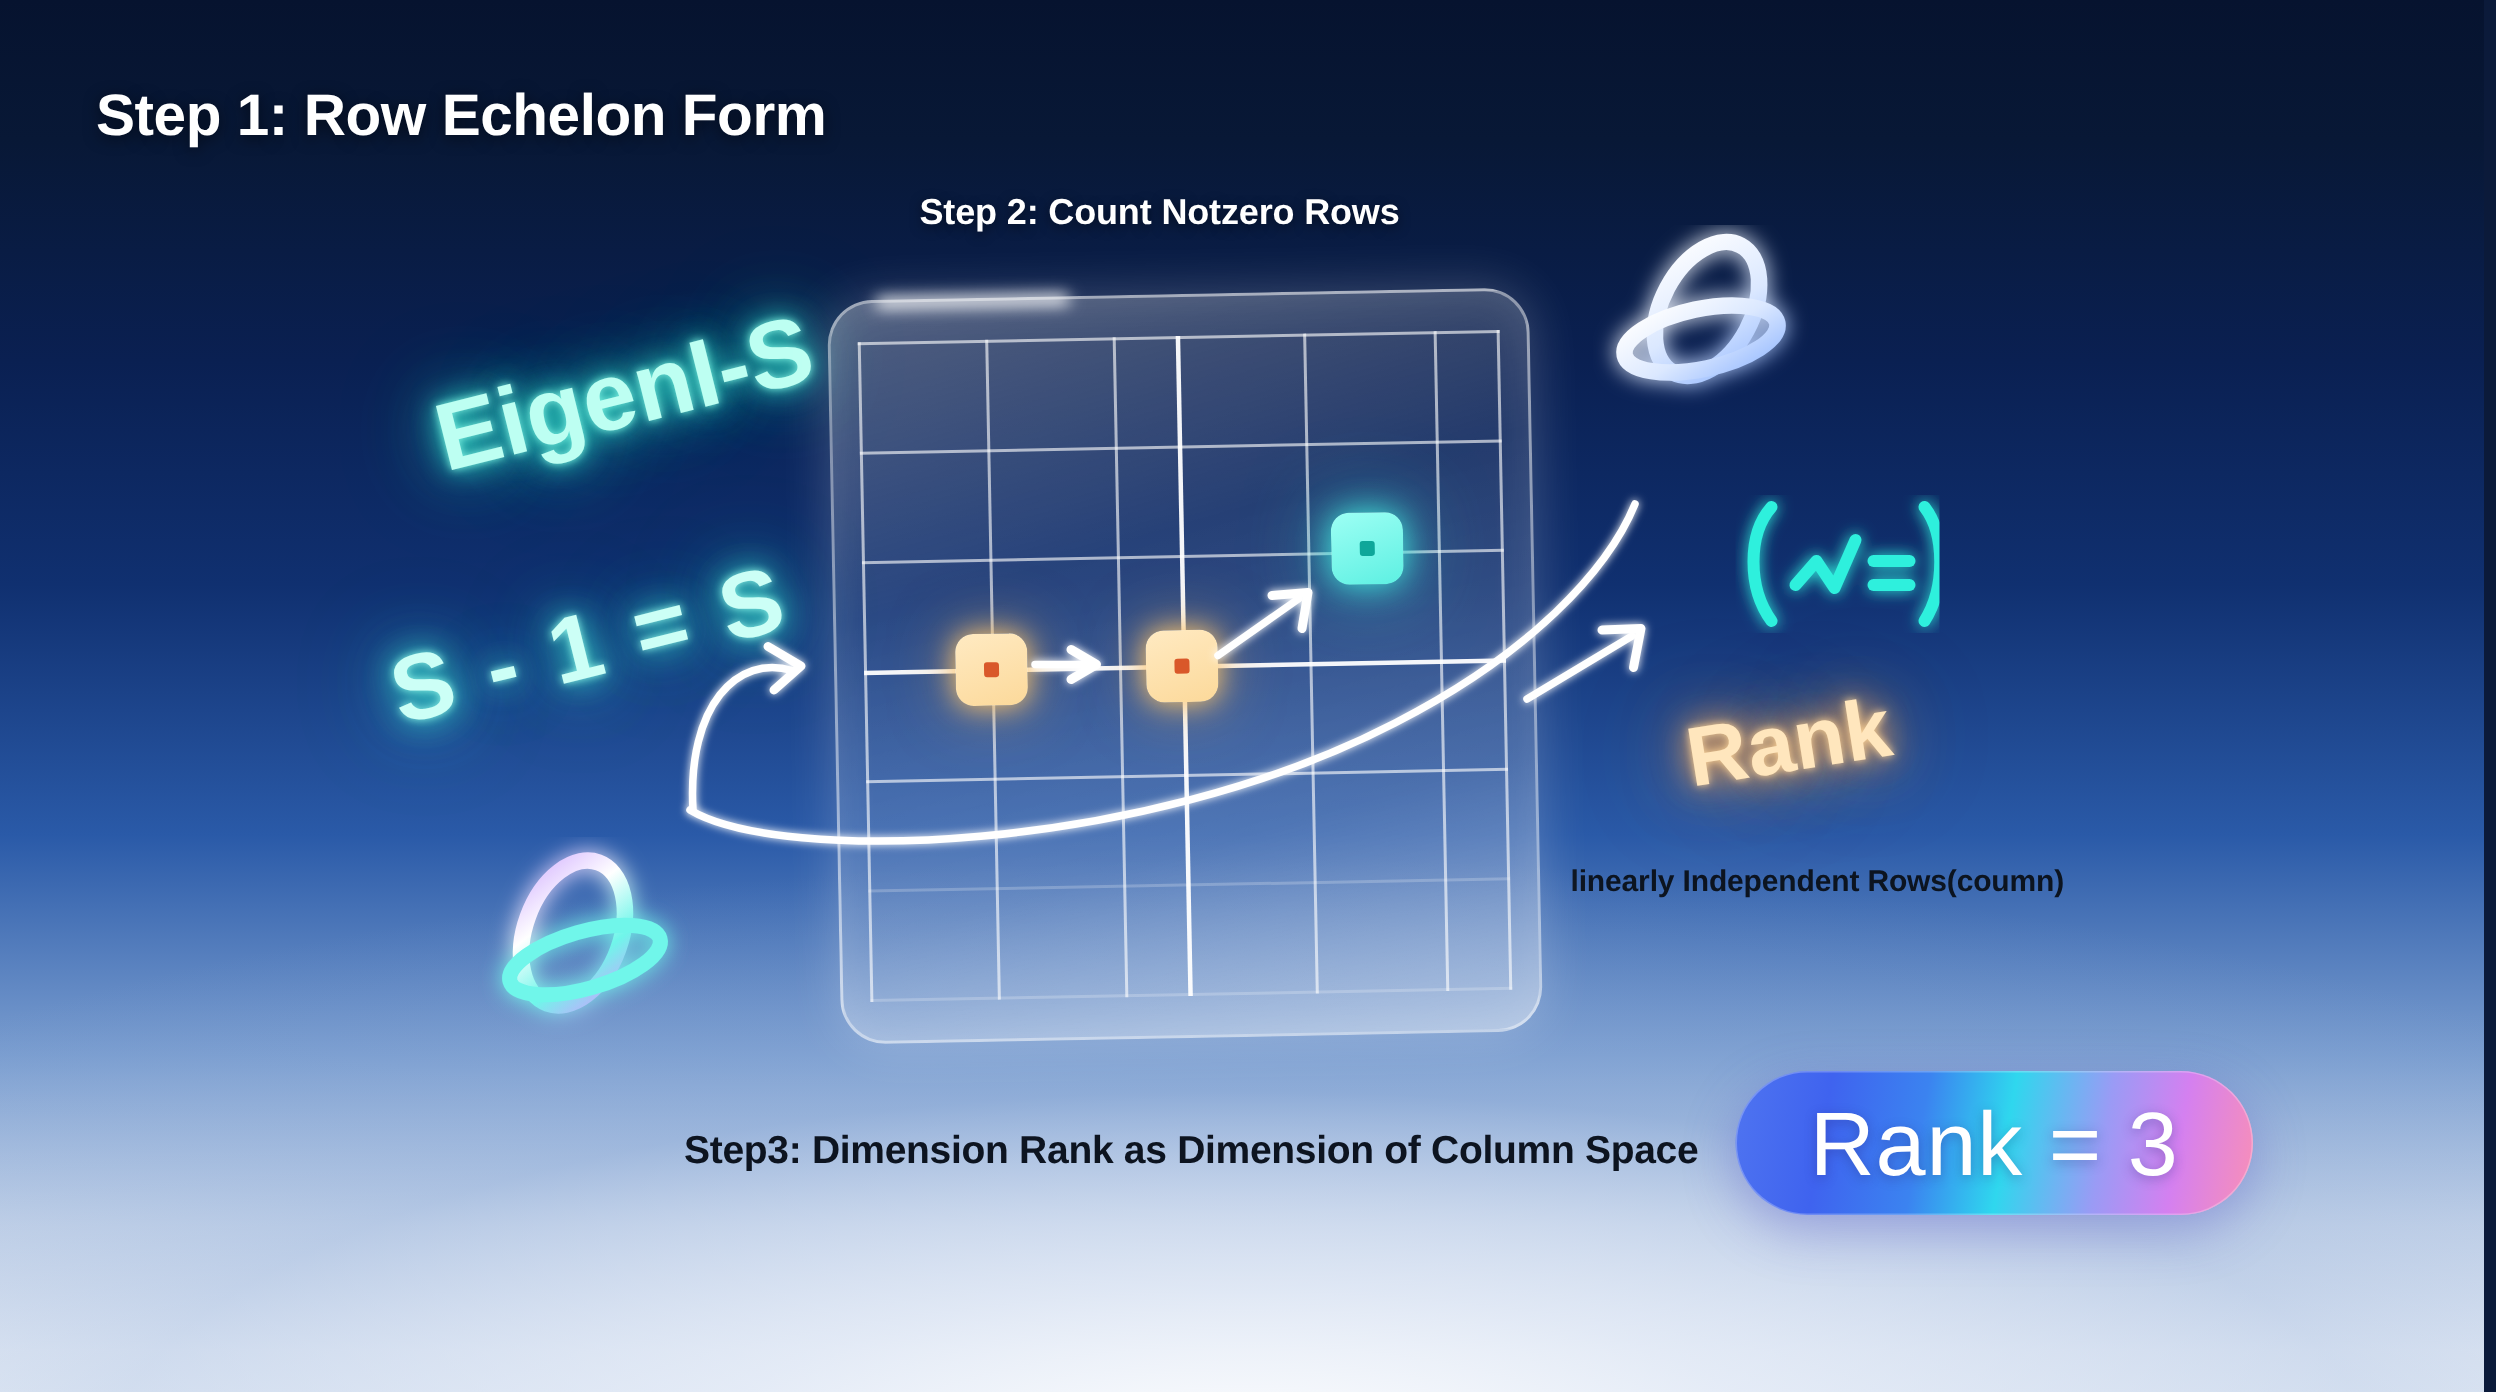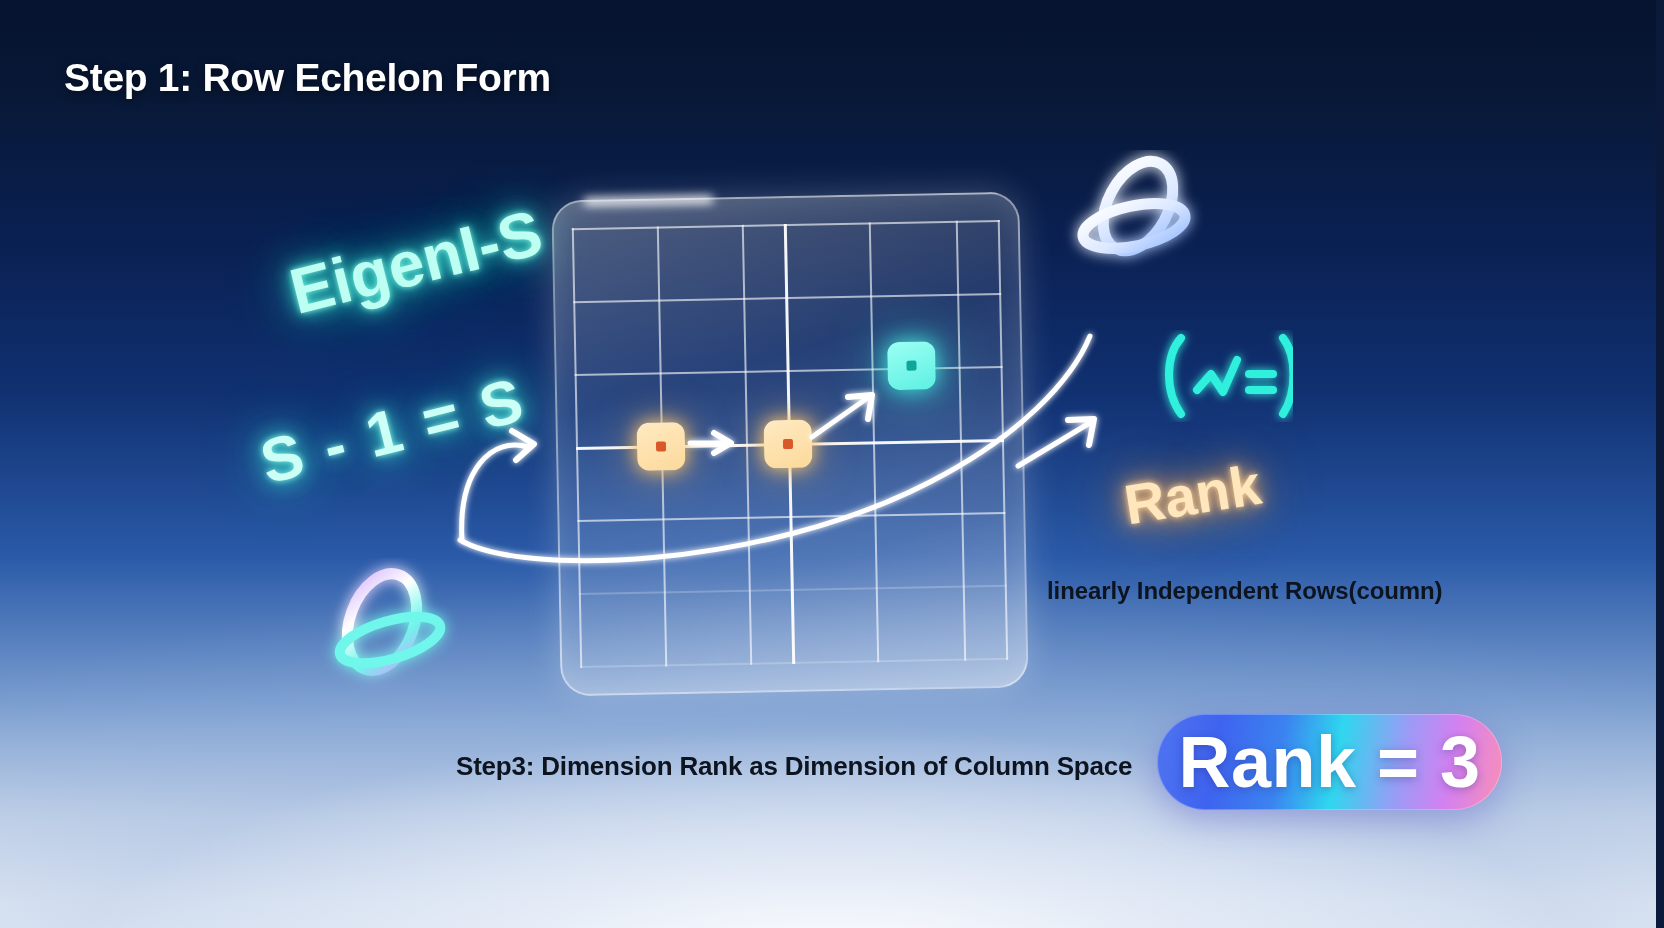--- a/index.html
+++ b/index.html
@@ -39,21 +39,21 @@
     white-space:nowrap;
   }
   .h-step3{
     position:absolute;left:456px;top:751px;
     font-size:26px;font-weight:bold;color:#0d1420;
     letter-spacing:-0.2px;
     white-space:nowrap;
   }
   .h-lin{
     position:absolute;left:1047px;top:577px;
-    font-size:24px;font-weight:bold;color:#0c1420;
+    font-size:20px;font-weight:bold;color:#0c1420;
     letter-spacing:-0.1px;
     white-space:nowrap;
   }
 
   
   .neon{
     position:absolute;white-space:nowrap;font-weight:bold;
   }
   .neon-eigen{
     left:288px;top:225px;
@@ -140,30 +140,31 @@
 
   
   #rank-pill{
     position:absolute;left:1157px;top:714px;width:345px;height:96px;
     border-radius:48px;
     background:linear-gradient(100deg,#4f74f0 0%,#3f63ef 18%,#3b83f0 36%,#2fd7ee 52%,#9a9bf5 70%,#d480f0 84%,#f98fb6 100%);
     box-shadow:0 10px 34px rgba(90,90,200,0.40), 0 0 0 1px rgba(255,255,255,0.25) inset;
     display:flex;align-items:center;justify-content:center;
   }
   #rank-pill .txt{
-    font-size:72px;font-weight:bold;color:#ffffff;letter-spacing:0.5px;
+    font-size:60px;font-weight:normal;color:#ffffff;letter-spacing:0.5px;
     text-shadow:0 2px 8px rgba(40,40,120,0.35);
   }
 </style>
 </head>
 <body>
 
 <div id="stage">
 
   <div class="h-title">Step 1: Row Echelon Form</div>
+  <div class="h-step2">Step 2: Count Notzero Rows</div>
   <div class="h-step3">Step3: Dimension Rank as Dimension of Column Space</div>
   <div class="h-lin">linearly Independent Rows(coumn)</div>
 
   <div class="neon neon-eigen">EigenI-S</div>
   <div class="neon neon-s1s">S - 1 = S</div>
   <div class="neon neon-rank">Rank</div>
 
   <div id="panel"></div>
 
   <div id="gridwrap">

